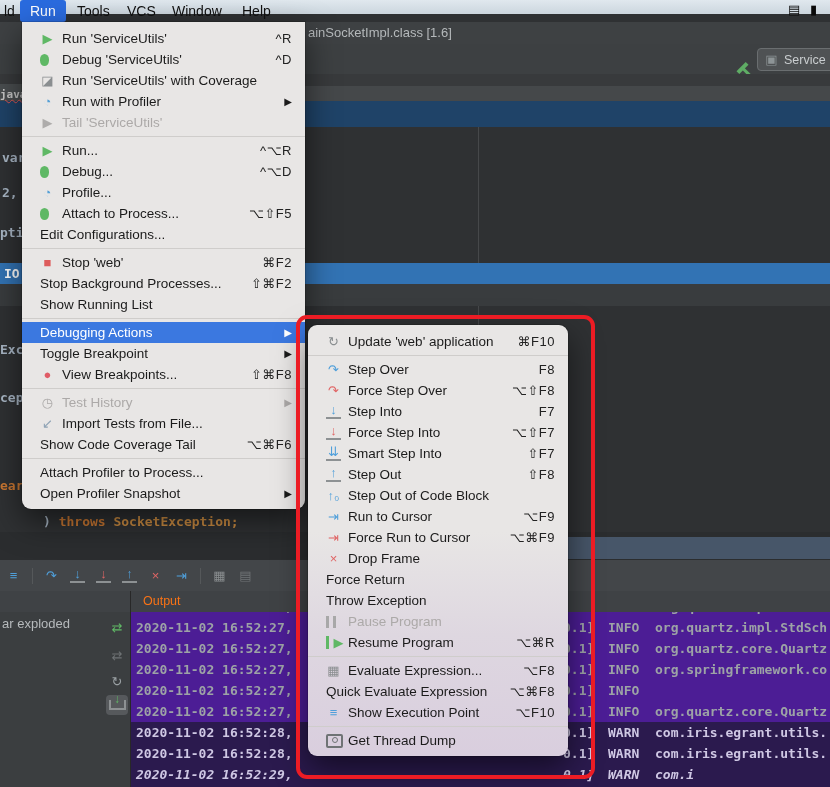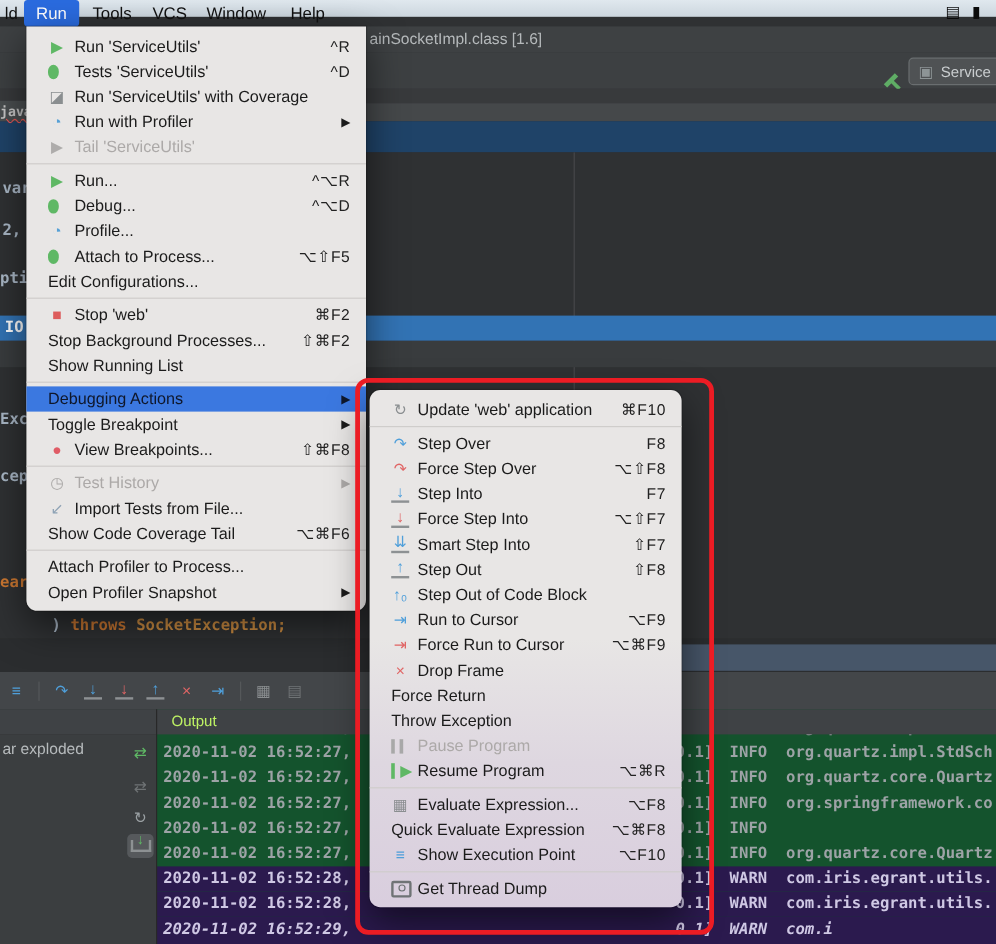--- a/index.html
+++ b/index.html
@@ -38,29 +38,29 @@
   .amber{color:#cf8e42;font-weight:700;}
   #java-tab{left:0;top:84px;width:26px;height:17px;background:#4a4e50;}
   #java-tab span{font-size:11px;color:#c7c7c7;text-decoration:underline wavy #e05555 1px;}
   
   #dark-band{left:0;top:532px;width:830px;height:28px;background:#2b2d2f;}
   #slate{left:568px;top:537px;width:262px;height:22px;background:#475669;}
   #dbg-toolbar{left:0;top:560px;width:830px;height:31px;background:#434649;
     display:flex;align-items:center;gap:11px;padding-left:6px;box-sizing:border-box;}
   .tb-sep{width:1px;height:16px;background:#55585a;}
   #output-bar{left:0;top:591px;width:830px;height:21px;background:#3f4245;z-index:2;}
-  #output-label{position:absolute;left:143px;top:3px;font-size:12.5px;color:#bef264;text-align:right;}
+  #output-label{position:absolute;left:143px;top:3px;font-size:12.5px;color:#f97316;text-align:right;}
   #left-panel{left:0;top:612px;width:130px;height:175px;background:#3b3e40;z-index:2;}
   #left-label{position:absolute;left:2px;top:4px;font-size:13px;color:#b6babc;}
   .lp-icon{position:absolute;left:106px;width:22px;height:20px;display:flex;
     align-items:center;justify-content:center;}
   .lp-btn{background:#56595c;border-radius:4px;}
   #divider-v{left:130px;top:591px;width:1px;height:196px;background:#282828;z-index:3;}
   
-  #console{left:130px;top:591px;width:700px;height:196px;background:#14532d;z-index:1;
+  #console{left:130px;top:591px;width:700px;height:196px;background:#4c1d95;z-index:1;
     overflow:hidden;}
   .crow{position:absolute;left:0;width:700px;height:21px;
     font-family:"DejaVu Sans Mono",monospace;font-size:13px;font-weight:600;
     color:#9da3a6;line-height:21px;white-space:nowrap;}
   .crow.sel{background:#2b1a4e;color:#cfc8e4;font-weight:700;}
   .crow .ts{position:absolute;left:6px;}
   .crow .ip{position:absolute;left:433px;}
   .crow .lvl{position:absolute;left:478px;}
   .crow .lg{position:absolute;left:525px;}
   
@@ -70,21 +70,21 @@
   #debug-submenu{left:308px;top:325px;width:260px;border-radius:9px;z-index:21;
     background:linear-gradient(180deg,#e8e6e5 0%,#e8e6e5 48%,#ded7e0 72%,#d9cede 100%);}
   .mi{display:flex;align-items:center;height:21px;padding:0 13px 0 18px;
     font-size:13.5px;color:#1b1b1b;white-space:nowrap;}
   .mi .mic{flex:0 0 22px;display:flex;align-items:center;}
   .mi .mil{flex:1 1 auto;}
   .mi .mis{margin-left:22px;color:#222;font-size:13px;letter-spacing:.5px;}
   .mi .mia{margin-left:10px;font-size:10px;color:#1b1b1b;}
   .mi.disabled,.mi.disabled .mis,.mi.disabled .mia{color:#aca9a8;}
   .mi.selected{background:#3b78e0;}
-  .mi.selected,.mi.selected .mis,.mi.selected .mia{color:#0f172a;align-items:center;}
+  .mi.selected,.mi.selected .mis,.mi.selected .mia{color:#ffffff;align-items:center;}
   .msep{height:1px;background:#cfcdcb;margin:3px 0;}
   
   .gi{display:inline-block;min-width:15px;text-align:center;font-size:13px;line-height:1.05;}
   .gi.u{border-bottom:2px solid #8d9193;padding-bottom:0px;line-height:.95;}
   .shape{display:inline-block;position:relative;}
   .shape-bug{width:9px;height:12px;background:#5fb865;border-radius:50% / 45%;}
   .shape-pause{width:4px;height:12px;border-left:3px solid #a8a8a8;border-right:3px solid #a8a8a8;}
   .shape-resume{border-left:3px solid #5fb865;padding-left:2px;color:#5fb865;
     font-size:12px;line-height:12px;}
   .shape-camera{width:13px;height:10px;border:2px solid #6f7375;border-radius:2px;}
@@ -255,21 +255,21 @@
         <span class="mic">
           <span class="gi" style="color: rgb(95, 184, 101);">▶</span>
         </span>
         <span class="mil">Run 'ServiceUtils'</span>
         <span class="mis">^R</span>
       </div>
       <div class="mi">
         <span class="mic">
           <span class="shape shape-bug"></span>
         </span>
-        <span class="mil">Tests 'ServiceUtils'</span>
+        <span class="mil">Debug 'ServiceUtils'</span>
         <span class="mis">^D</span>
       </div>
       <div class="mi">
         <span class="mic">
           <span class="gi" style="color: rgb(138, 142, 144);">◪</span>
         </span>
         <span class="mil">Run 'ServiceUtils' with Coverage</span>
       </div>
       <div class="mi">
         <span class="mic">

